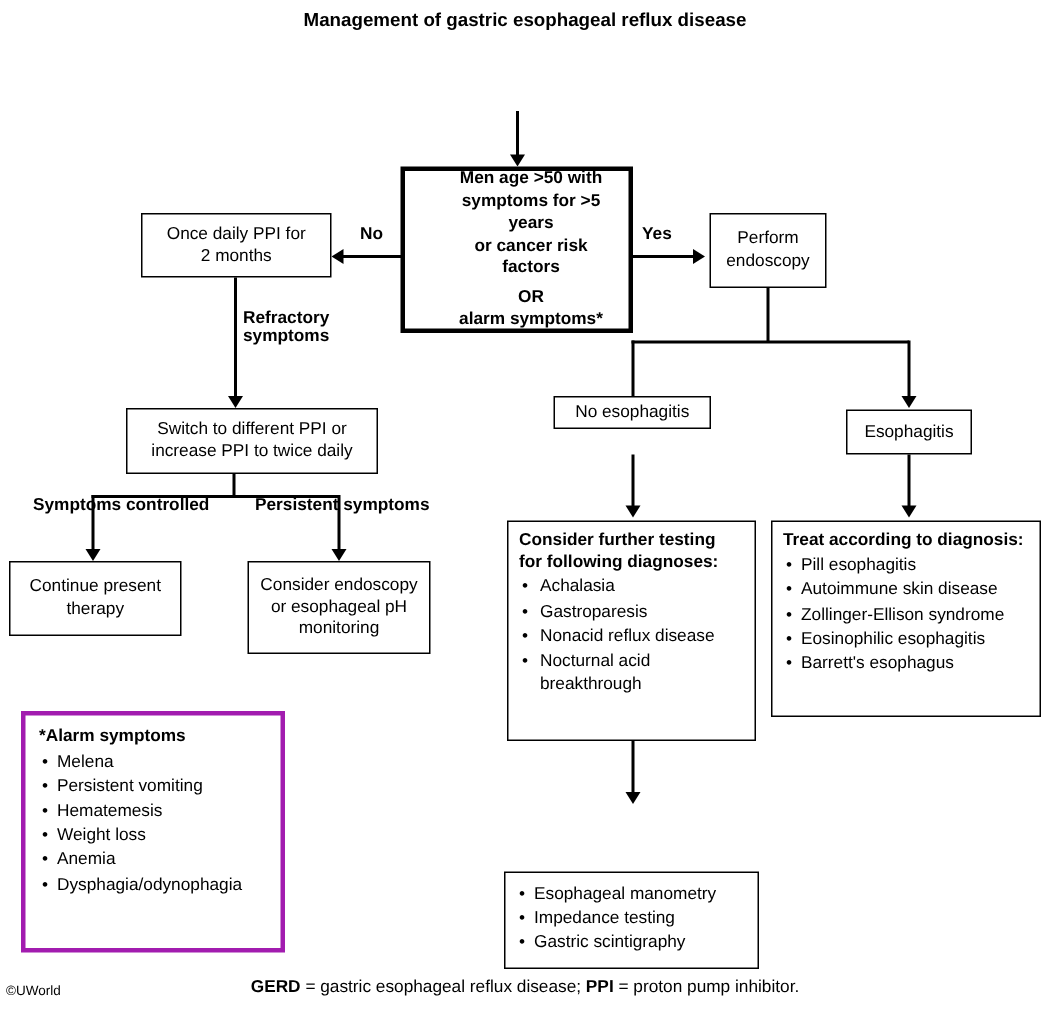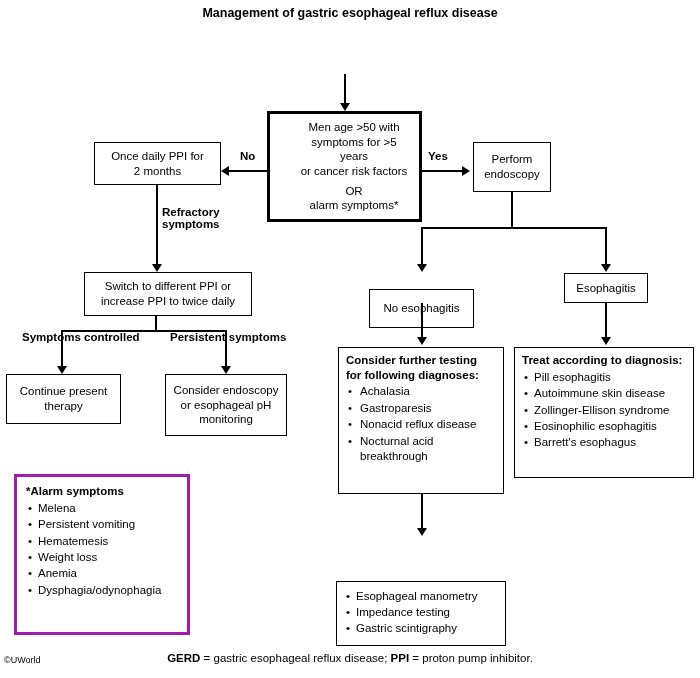--- a/index.html
+++ b/index.html
@@ -37,21 +37,21 @@
     font-size: 11.5px;
     line-height: 1.28;
     text-align: center;
     display: flex;
     flex-direction: column;
     justify-content: center;
     align-items: center;
   }
   .box.thick {
     border-width: 3px;
-    font-weight: normal;
+    font-weight: bold;
     padding-left: 19px;
   }
   .box.leftal {
     text-align: left;
     align-items: center;
     justify-content: flex-start;
   }
   .box .pad {
     padding: 5px 7px;
     width: 100%;
@@ -222,21 +222,21 @@
     </div>
   </div>
 
   <div class="ln vline" style="left:511px; top:192px; height:36px;"></div>
   <div class="ln hline" style="left:421px; top:227px; width:185px;"></div>
   <div class="ln vline" style="left:421px; top:227px; height:42px;"></div>
   <div class="arrow down" style="left:417px; top:264px;"></div>
   <div class="ln vline" style="left:605px; top:227px; height:42px;"></div>
   <div class="arrow down" style="left:601px; top:264px;"></div>
 
-  <div class="box" style="left:369px; top:289px; width:105px; height:39px;">
+  <div class="box" style="left:369px; top:264px; width:105px; height:22px;">
     <div class="pad">No esophagitis</div>
   </div>
 
   <div class="box" style="left:564px; top:273px; width:84px; height:30px;">
     <div class="pad">Esophagitis</div>
   </div>
 
   <div class="ln vline" style="left:421px; top:303px; height:38px;"></div>
   <div class="arrow down" style="left:417px; top:337px;"></div>
 

